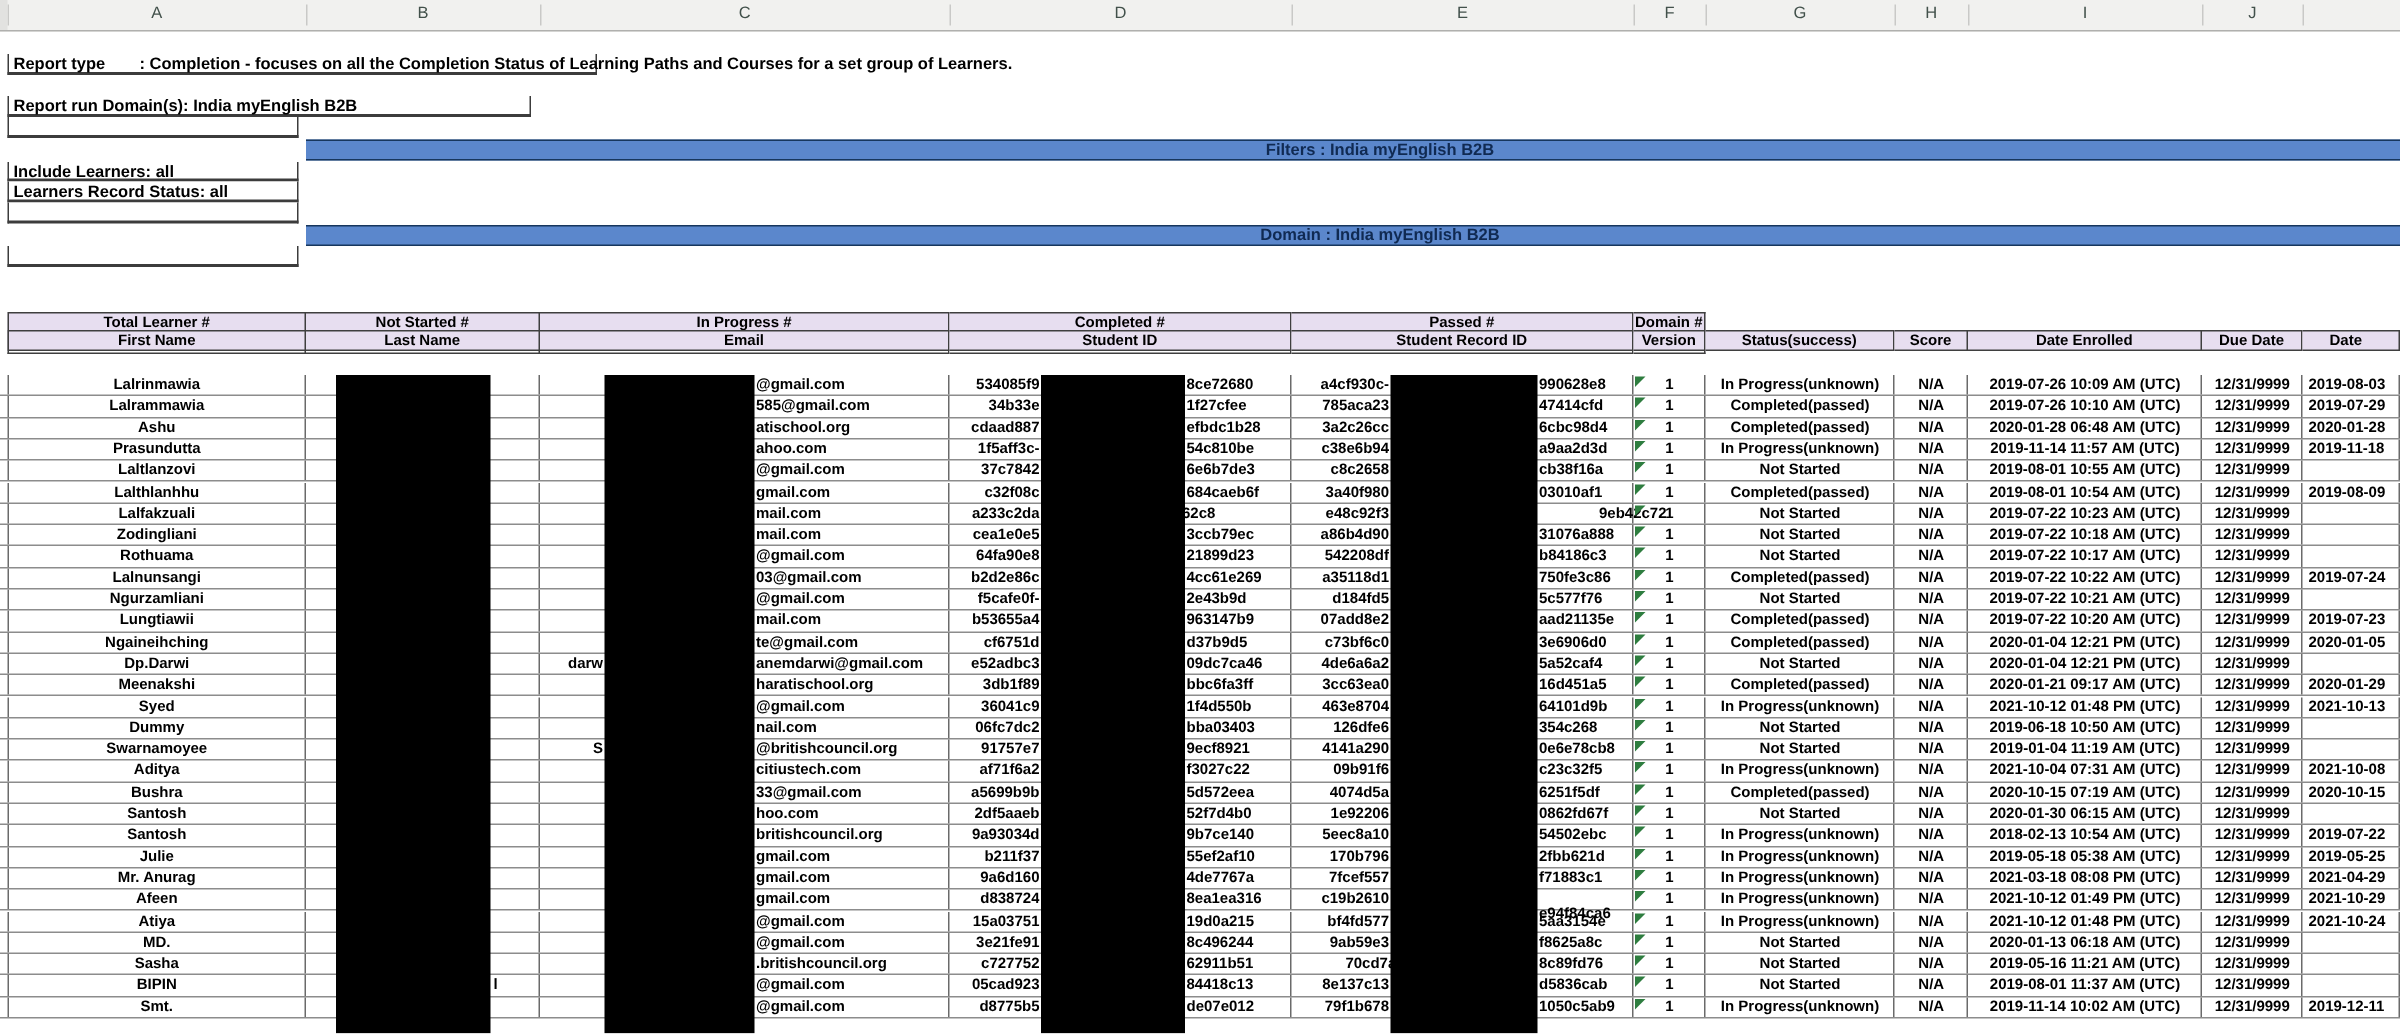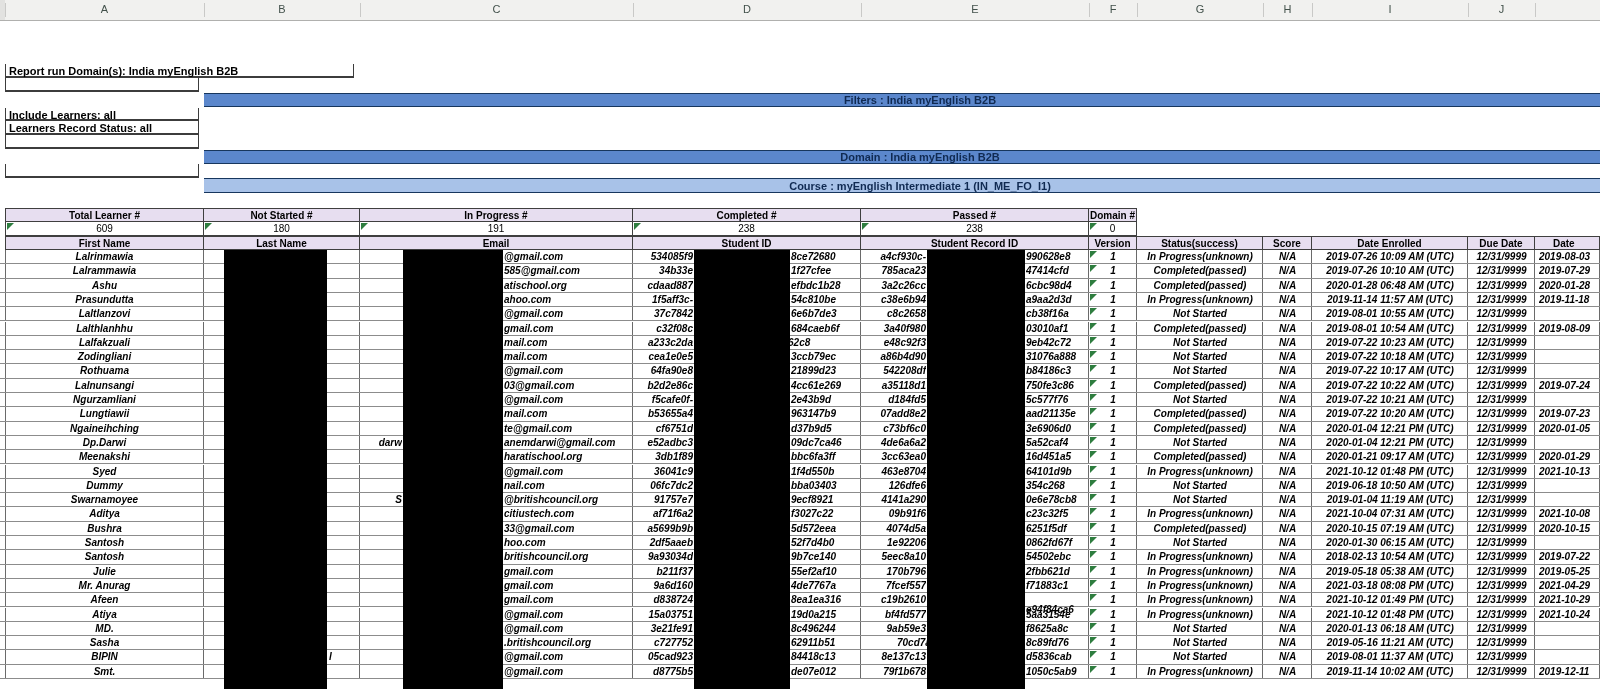--- a/index.html
+++ b/index.html
@@ -26,21 +26,21 @@
   .mval{white-space:pre;}
   
   .hcell{position:absolute;top:0;height:100%;box-sizing:border-box;background:#e7def0;
          border-right:1px solid #3f3f3f;border-bottom:1px solid #3f3f3f;border-top:1px solid #3f3f3f;
          font-size:10px;font-weight:700;text-align:center;line-height:14px;overflow:hidden;white-space:nowrap;}
   .vcell{position:absolute;top:0;height:100%;box-sizing:border-box;background:#fff;
          border-right:1px solid #3f3f3f;border-bottom:1px solid #3f3f3f;
          font-size:10px;font-weight:400;text-align:center;line-height:13px;overflow:hidden;}
   .bl{border-left:1px solid #3f3f3f;}
   
-  #rows{position:absolute;left:0;top:250px;width:1600px;height:430px;font-style:italic;}
+  #rows{position:absolute;left:0;top:250px;width:1600px;height:430px;}
   .drow{position:absolute;left:0;width:1600px;height:14.3px;box-sizing:border-box;
         border-bottom:1px solid #8c8c8c;}
   .gcell{position:absolute;top:0;height:100%;box-sizing:border-box;border-right:1px solid #6a6a6a;}
   .gcell.first{border-left:1px solid #6a6a6a;}
   .val{position:absolute;top:0;height:14px;font-size:10px;font-weight:700;line-height:13.5px;
        white-space:nowrap;overflow:hidden;color:#000;}
   .c{text-align:center;} .l{text-align:left;} .r{text-align:right;}
   .tri{position:absolute;left:1px;top:1px;width:0;height:0;
        border-top:7px solid #2e7d3f;border-right:7px solid transparent;}
   .redact{position:absolute;top:250px;height:439px;background:#000;}
@@ -71,20 +71,23 @@
       <div class="colsep" style="left: 1089px;"></div>
       <div class="colsep" style="left: 1137px;"></div>
       <div class="colsep" style="left: 1263px;"></div>
       <div class="colsep" style="left: 1312px;"></div>
       <div class="colsep" style="left: 1468px;"></div>
       <div class="colsep" style="left: 1535px;"></div>
     </div>
   <div id="gutter"></div>
 
 
+  <div class="metarow" style="top:36px;width:393px;height:14px;">
+    <span class="mlabel">Report type</span><span class="mval">: Completion - focuses on all the Completion Status of Learning Paths and Courses for a set group of Learners.</span>
+  </div>
   <div class="metarow" style="top:64px;width:349px;height:14px;">
     <span>Report run Domain(s)</span><span class="mval">: India myEnglish B2B</span>
   </div>
 
   <div class="blankcell" style="top:78px;width:194px;height:14px;"></div>
 
   <div class="banner thin" style="left:204px;top:93px;width:1396px;height:14px;">
     <span class="btxt" style="left:716px;">Filters : India myEnglish B2B</span>
   </div>
 
@@ -95,42 +98,39 @@
     <span>Learners Record Status: all</span>
   </div>
   <div class="blankcell" style="top:135px;width:194px;height:14px;"></div>
 
   <div class="banner thin" style="left:204px;top:150px;width:1396px;height:14px;">
     <span class="btxt" style="left:716px;">Domain : India myEnglish B2B</span>
   </div>
 
   <div class="blankcell" style="top:164px;width:194px;height:14px;"></div>
 
-  <div class="banner thin light" style="left:204px;top:178px;width:1396px;height:15px;">
-    <span class="btxt" style="left:716px;">Course : myEnglish Intermediate 1 (IN_ME_FO_I1)</span>
-  </div>
 
   <div id="summary-headers" style="position:absolute;left:0;top:208px;width:1600px;height:14px;">
       <div class="hcell bl" style="left: 5px; width: 199px;">Total Learner #</div>
       <div class="hcell" style="left: 204px; width: 156px;">Not Started #</div>
       <div class="hcell" style="left: 360px; width: 273px;">In Progress #</div>
       <div class="hcell" style="left: 633px; width: 228px;">Completed #</div>
       <div class="hcell" style="left: 861px; width: 228px;">Passed #</div>
       <div class="hcell" style="left: 1089px; width: 48px;">Domain #</div>
     </div>
   <div id="summary-values" style="position:absolute;left:0;top:222px;width:1600px;height:14px;">
       <div class="vcell bl" style="left: 5px; width: 199px;">609<div class="tri"></div></div>
       <div class="vcell" style="left: 204px; width: 156px;">180<div class="tri"></div></div>
       <div class="vcell" style="left: 360px; width: 273px;">191<div class="tri"></div></div>
       <div class="vcell" style="left: 633px; width: 228px;">238<div class="tri"></div></div>
       <div class="vcell" style="left: 861px; width: 228px;">238<div class="tri"></div></div>
       <div class="vcell" style="left: 1089px; width: 48px;">0<div class="tri"></div></div>
     </div>
 
-  <div id="table-header" style="position:absolute;left:0;top:236px;width:1580px;height:14px;">
+  <div id="table-header" style="position:absolute;left:0;top:220px;width:1580px;height:14px;">
       <div class="hcell bl" style="left: 5px; width: 199px;">First Name</div>
       <div class="hcell" style="left: 204px; width: 156px;">Last Name</div>
       <div class="hcell" style="left: 360px; width: 273px;">Email</div>
       <div class="hcell" style="left: 633px; width: 228px;">Student ID</div>
       <div class="hcell" style="left: 861px; width: 228px;">Student Record ID</div>
       <div class="hcell" style="left: 1089px; width: 48px;">Version</div>
       <div class="hcell" style="left: 1137px; width: 126px;">Status(success)</div>
       <div class="hcell" style="left: 1263px; width: 49px;">Score</div>
       <div class="hcell" style="left: 1312px; width: 156px;">Date Enrolled</div>
       <div class="hcell" style="left: 1468px; width: 67px;">Due Date</div>
@@ -297,21 +297,21 @@
         <div class="gcell" style="left: 1137px; width: 126px;"></div>
         <div class="gcell" style="left: 1263px; width: 49px;"></div>
         <div class="gcell" style="left: 1312px; width: 156px;"></div>
         <div class="gcell" style="left: 1468px; width: 67px;"></div>
         <div class="gcell" style="left: 1535px; width: 65px;"></div>
         <div class="val c" style="left: 5px; width: 199px;">Lalfakzuali</div>
         <div class="val l" style="left: 504px; width: 128px;">mail.com</div>
         <div class="val r" style="left: 634px; width: 59px;">a233c2da</div>
         <div class="val l" style="left: 768px; width: 69px;">f34262c8</div>
         <div class="val r" style="left: 862px; width: 64px;">e48c92f3</div>
-        <div class="val l" style="left: 1026px; width: 62px;">9eb42c72</div>
+        <div class="val l" style="left: 1026px; width: 62px; padding-left: 40px;">9eb42c72</div>
         <div class="val c" style="left: 1089px; width: 48px;">1<div class="tri"></div></div>
         <div class="val c" style="left: 1137px; width: 126px;">Not Started</div>
         <div class="val c" style="left: 1263px; width: 49px;">N/A</div>
         <div class="val c" style="left: 1312px; width: 156px;">2019-07-22 10:23 AM (UTC)</div>
         <div class="val c" style="left: 1468px; width: 67px;">12/31/9999</div>
       </div>
       <div class="drow" style="top: 100.1px;">
         <div class="gcell first" style="left: 5px; width: 199px;"></div>
         <div class="gcell" style="left: 204px; width: 156px;"></div>
         <div class="gcell" style="left: 360px; width: 273px;"></div>

